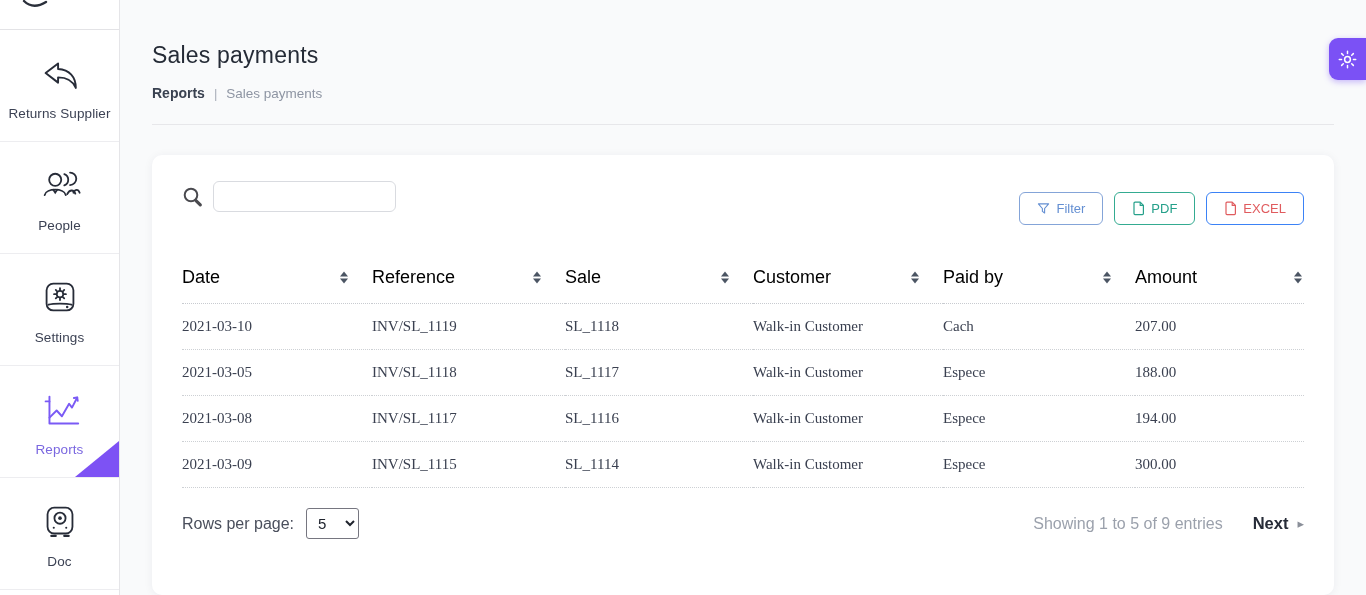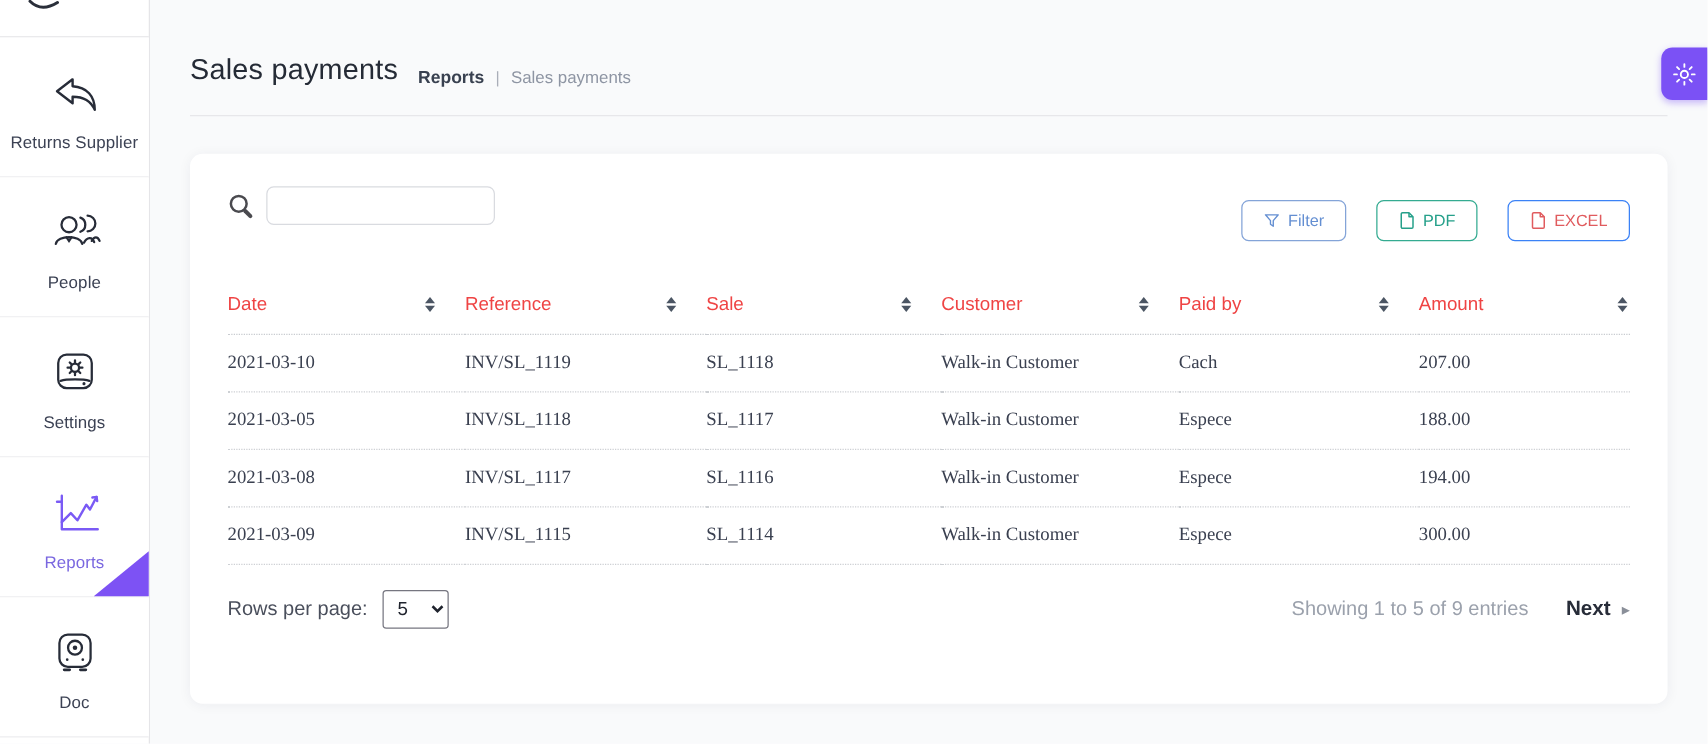--- a/index.html
+++ b/index.html
@@ -26,21 +26,21 @@
   .sb-item .sb-label { font-size: 13.5px; color: #3c4254; letter-spacing: .1px; }
   .sb-item.active .sb-label { color: #7a67e0; }
   .sb-icon { width: 46px; height: 46px; display: block; }
   .corner-triangle {
     position: absolute; right: 0; bottom: 0; width: 0; height: 0;
     border-bottom: 36px solid #7d52f4; border-left: 44px solid transparent;
   }
 
   
   .main { position: absolute; left: 120px; right: 0; top: 0; bottom: 0; background: #f9fafb; }
-  .page-header { display: flex; align-items: flex-end; gap: 16px; padding: 42px 32px 0 32px; }
+  .page-header { display: flex; align-items: flex-start; gap: 16px; padding: 42px 32px 0 32px; flex-direction: column; }
   .page-title { font-size: 23px; font-weight: 500; color: #252b36; letter-spacing: .2px; }
   .breadcrumb { display: flex; align-items: baseline; gap: 9px; }
   .bc-section { font-size: 14px; font-weight: 600; color: #394150; }
   .bc-sep { font-size: 13px; color: #a9aeb8; }
   .bc-page { font-size: 13.5px; color: #8e95a3; }
   .header-rule { border: none; border-top: 1px solid #e7e7ea; margin: 23px 32px 0 32px; }
 
   
   .gear-fab {
     position: absolute; right: 0; top: 38px; width: 37px; height: 42px;
@@ -55,34 +55,34 @@
     box-shadow: 0 1px 10px rgba(40,40,60,.06); padding: 26px 30px 24px 30px;
     position: relative; height: 440px;
   }
   .toolbar-row { display: flex; align-items: flex-start; }
   .search-wrap { display: flex; align-items: center; gap: 9px; }
   .search-input {
     width: 183px; height: 31px; border: 1px solid #d9dbe0; border-radius: 6px;
     font-size: 14px; padding: 0 10px; color: #3a4050; outline: none;
     font-family: "Liberation Sans", sans-serif;
   }
-  .btn-group { margin-left: auto; display: flex; gap: 24px; margin-top: 11px; }
+  .btn-group { margin-left: auto; display: flex; gap: 11px; margin-top: 11px; }
   .btn {
     display: inline-flex; align-items: center; gap: 6px; background: #fff;
     border-radius: 6px; padding: 8px 17px; font-size: 13px; cursor: pointer;
     font-family: "Liberation Sans", sans-serif; line-height: 1;
   }
   .btn-filter { color: #648fd2; border: 1px solid #84a4d8; }
   .btn-pdf   { color: #25a08a; border: 1px solid #34ab91; }
   .btn-excel { color: #e05b5e; border: 1px solid #3b82f6; }
 
   
   table.report { width: 100%; border-collapse: collapse; table-layout: fixed; margin-top: 28px; }
   table.report th {
-    text-align: left; font-size: 15px; font-weight: 500; color: #ef4444;
+    text-align: left; font-size: 18px; font-weight: 500; color: #000000;
     padding: 14px 0 15px 0; border-bottom: 1px dotted #c8cbd0; position: relative;
     cursor: pointer;
   }
   table.report td {
     font-size: 15px; color: #3a4050; padding: 14px 0;
     border-bottom: 1px dotted #cdd0d4;
     font-family: Liberation Serif, serif;
   }
   .sort { position: absolute; right: 24px; top: 50%; transform: translateY(-54%);
           display: inline-flex; flex-direction: column; gap: 2px; cursor: pointer; }

